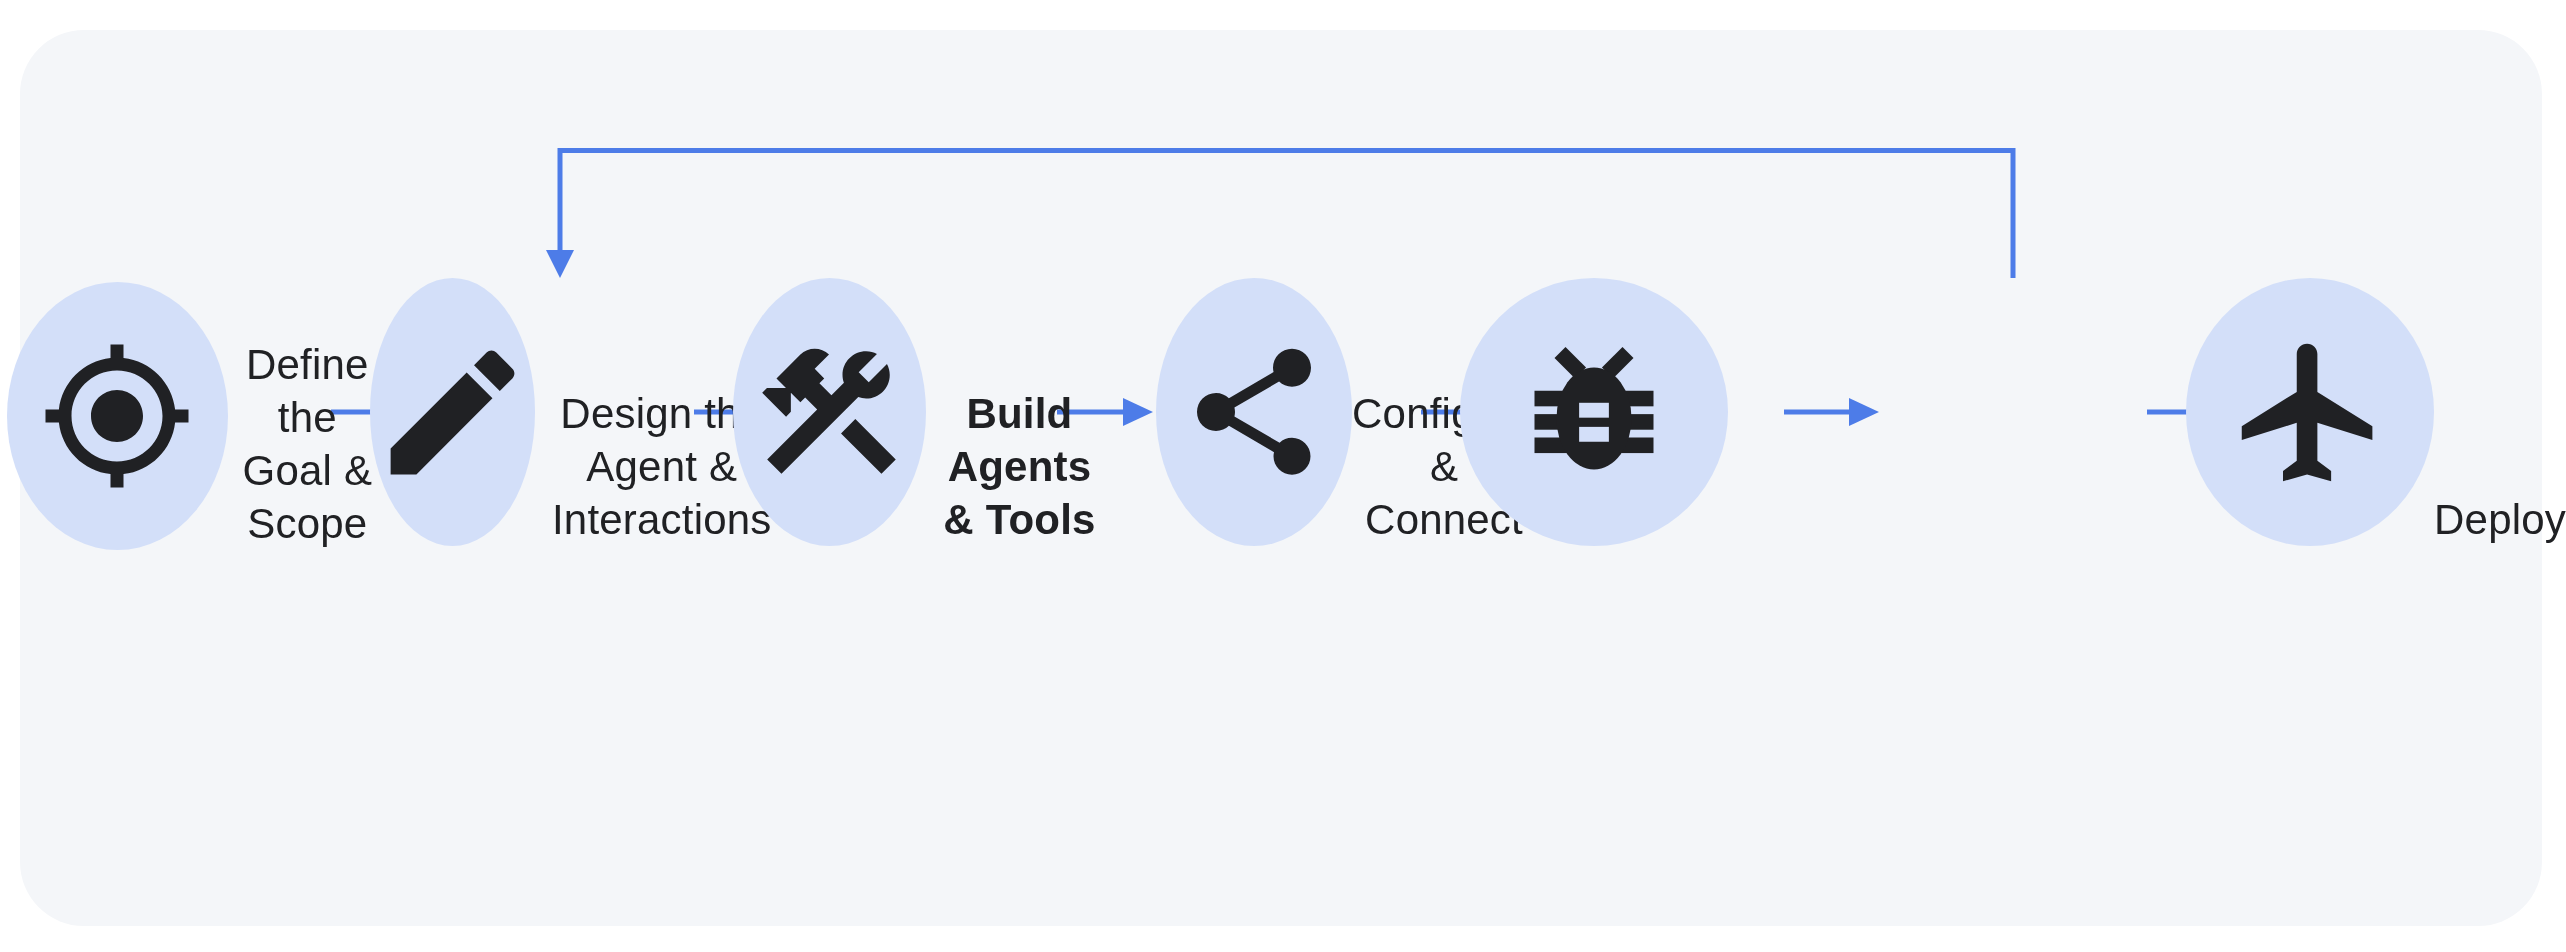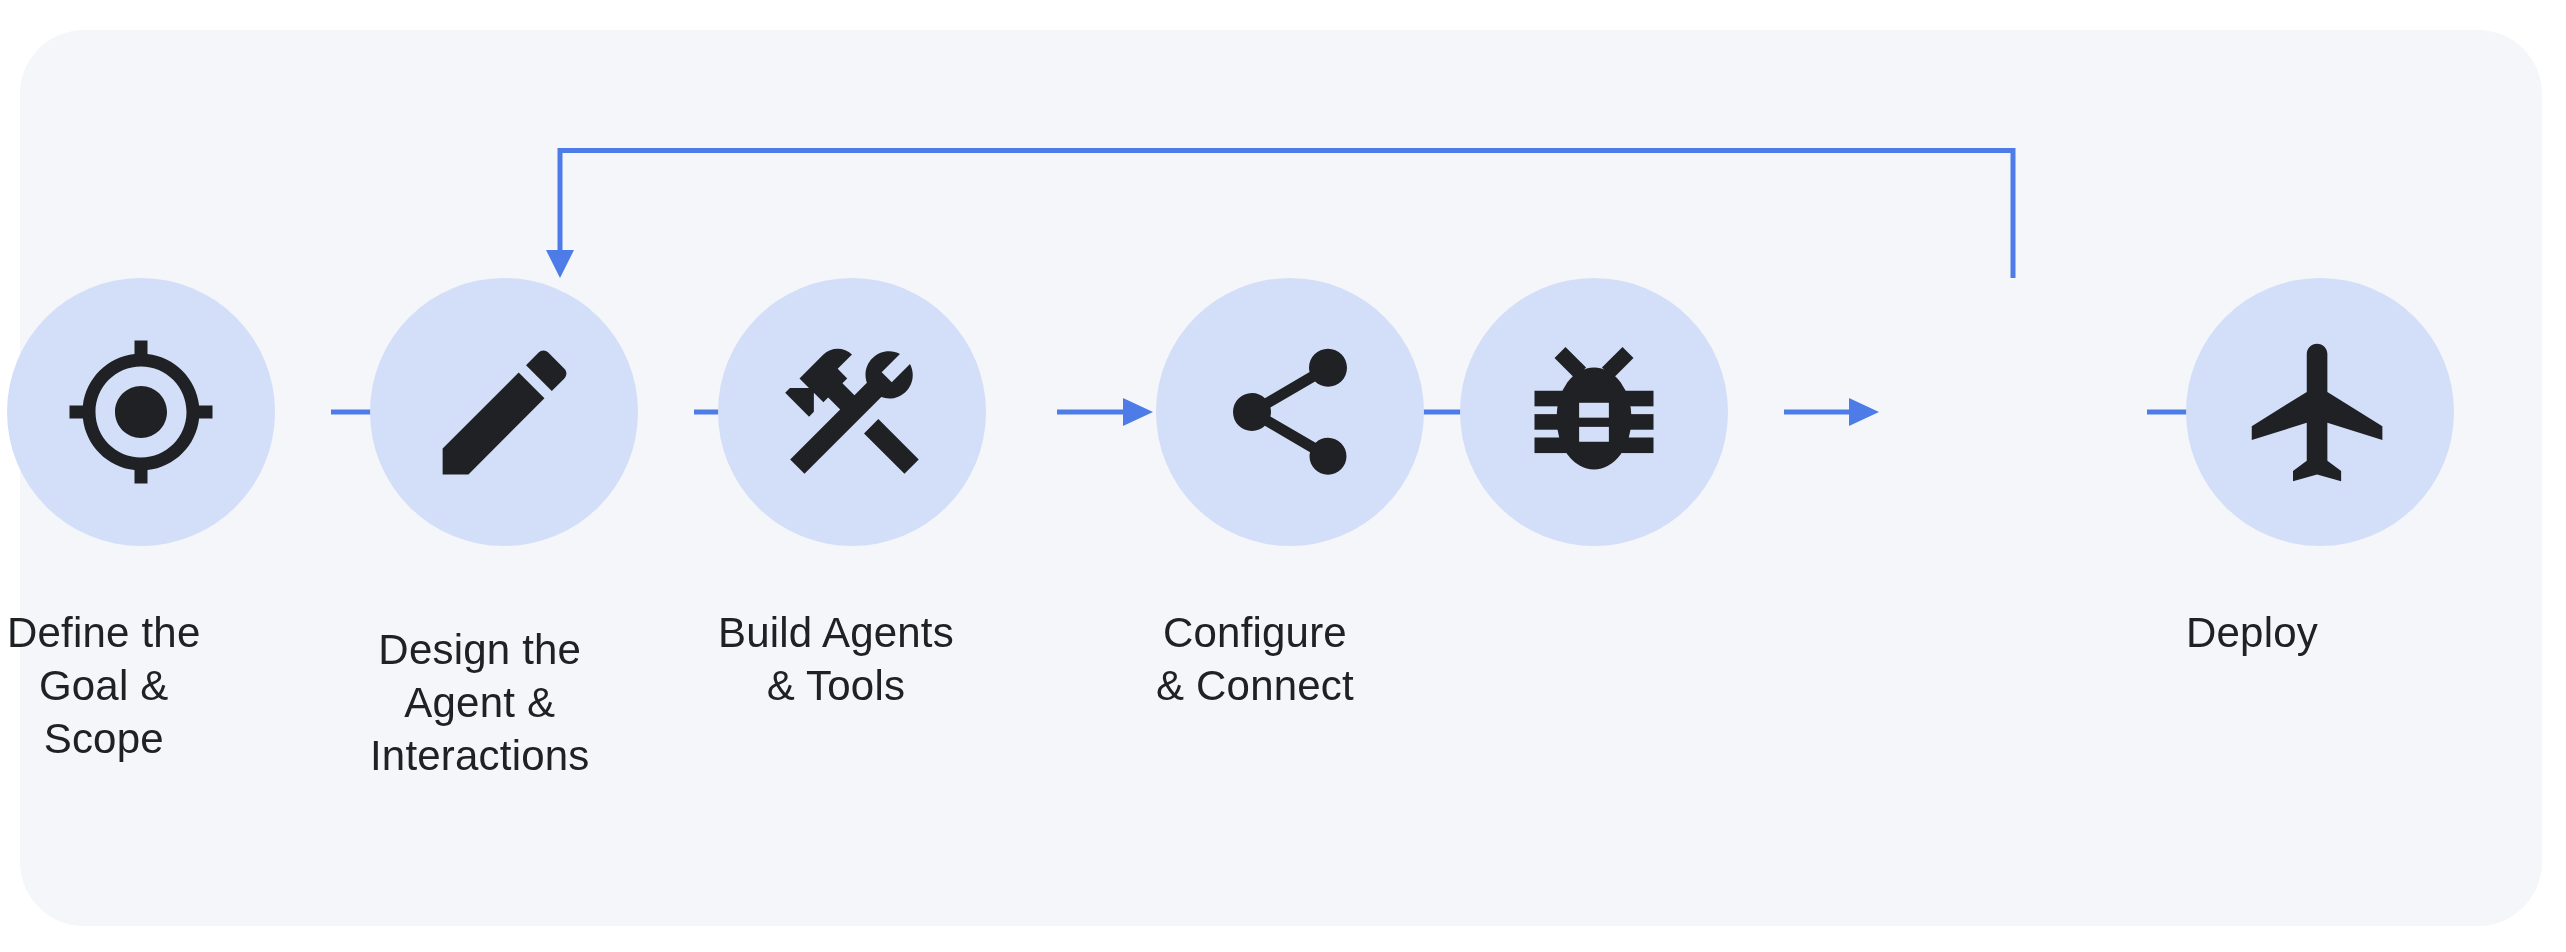--- a/index.html
+++ b/index.html
@@ -42,22 +42,21 @@
   }
   .arrow-head {
     fill: var(--arrow-color);
     stroke: none;
   }
   .step {
     position: absolute;
     top: 278px;
     width: 380px;
     display: flex;
-    flex-direction: column;
-    align-items: flex-start;
+    align-items: flex-end;
   }
   .step .circle {
     width: 268px; height: 268px;
     border-radius: 50%;
     background: var(--circle-bg);
     display: flex;
     align-items: center;
     justify-content: center;
   }
   .step .circle svg { display: block; }
@@ -69,21 +68,21 @@
     font-size: 42px;
     line-height: 53px;
     color: var(--label-color);
     text-align: center;
     white-space: pre-line;
     letter-spacing: 0.2px;
   }
   
   .s0 { left: 7px; }
   .s1 { left: 370px; gap: 17px; }
-  .s2 { left: 718px; }
+  .s2 { left: 733px; font-weight: bold; }
   .s3 { left: 1156px; }
   .s4 { left: 1460px; }
   .s5 { left: 1823px; }
   .s6 { left: 2186px; }
 </style>
 </head>
 <body>
 
 <div class="canvas">
 

